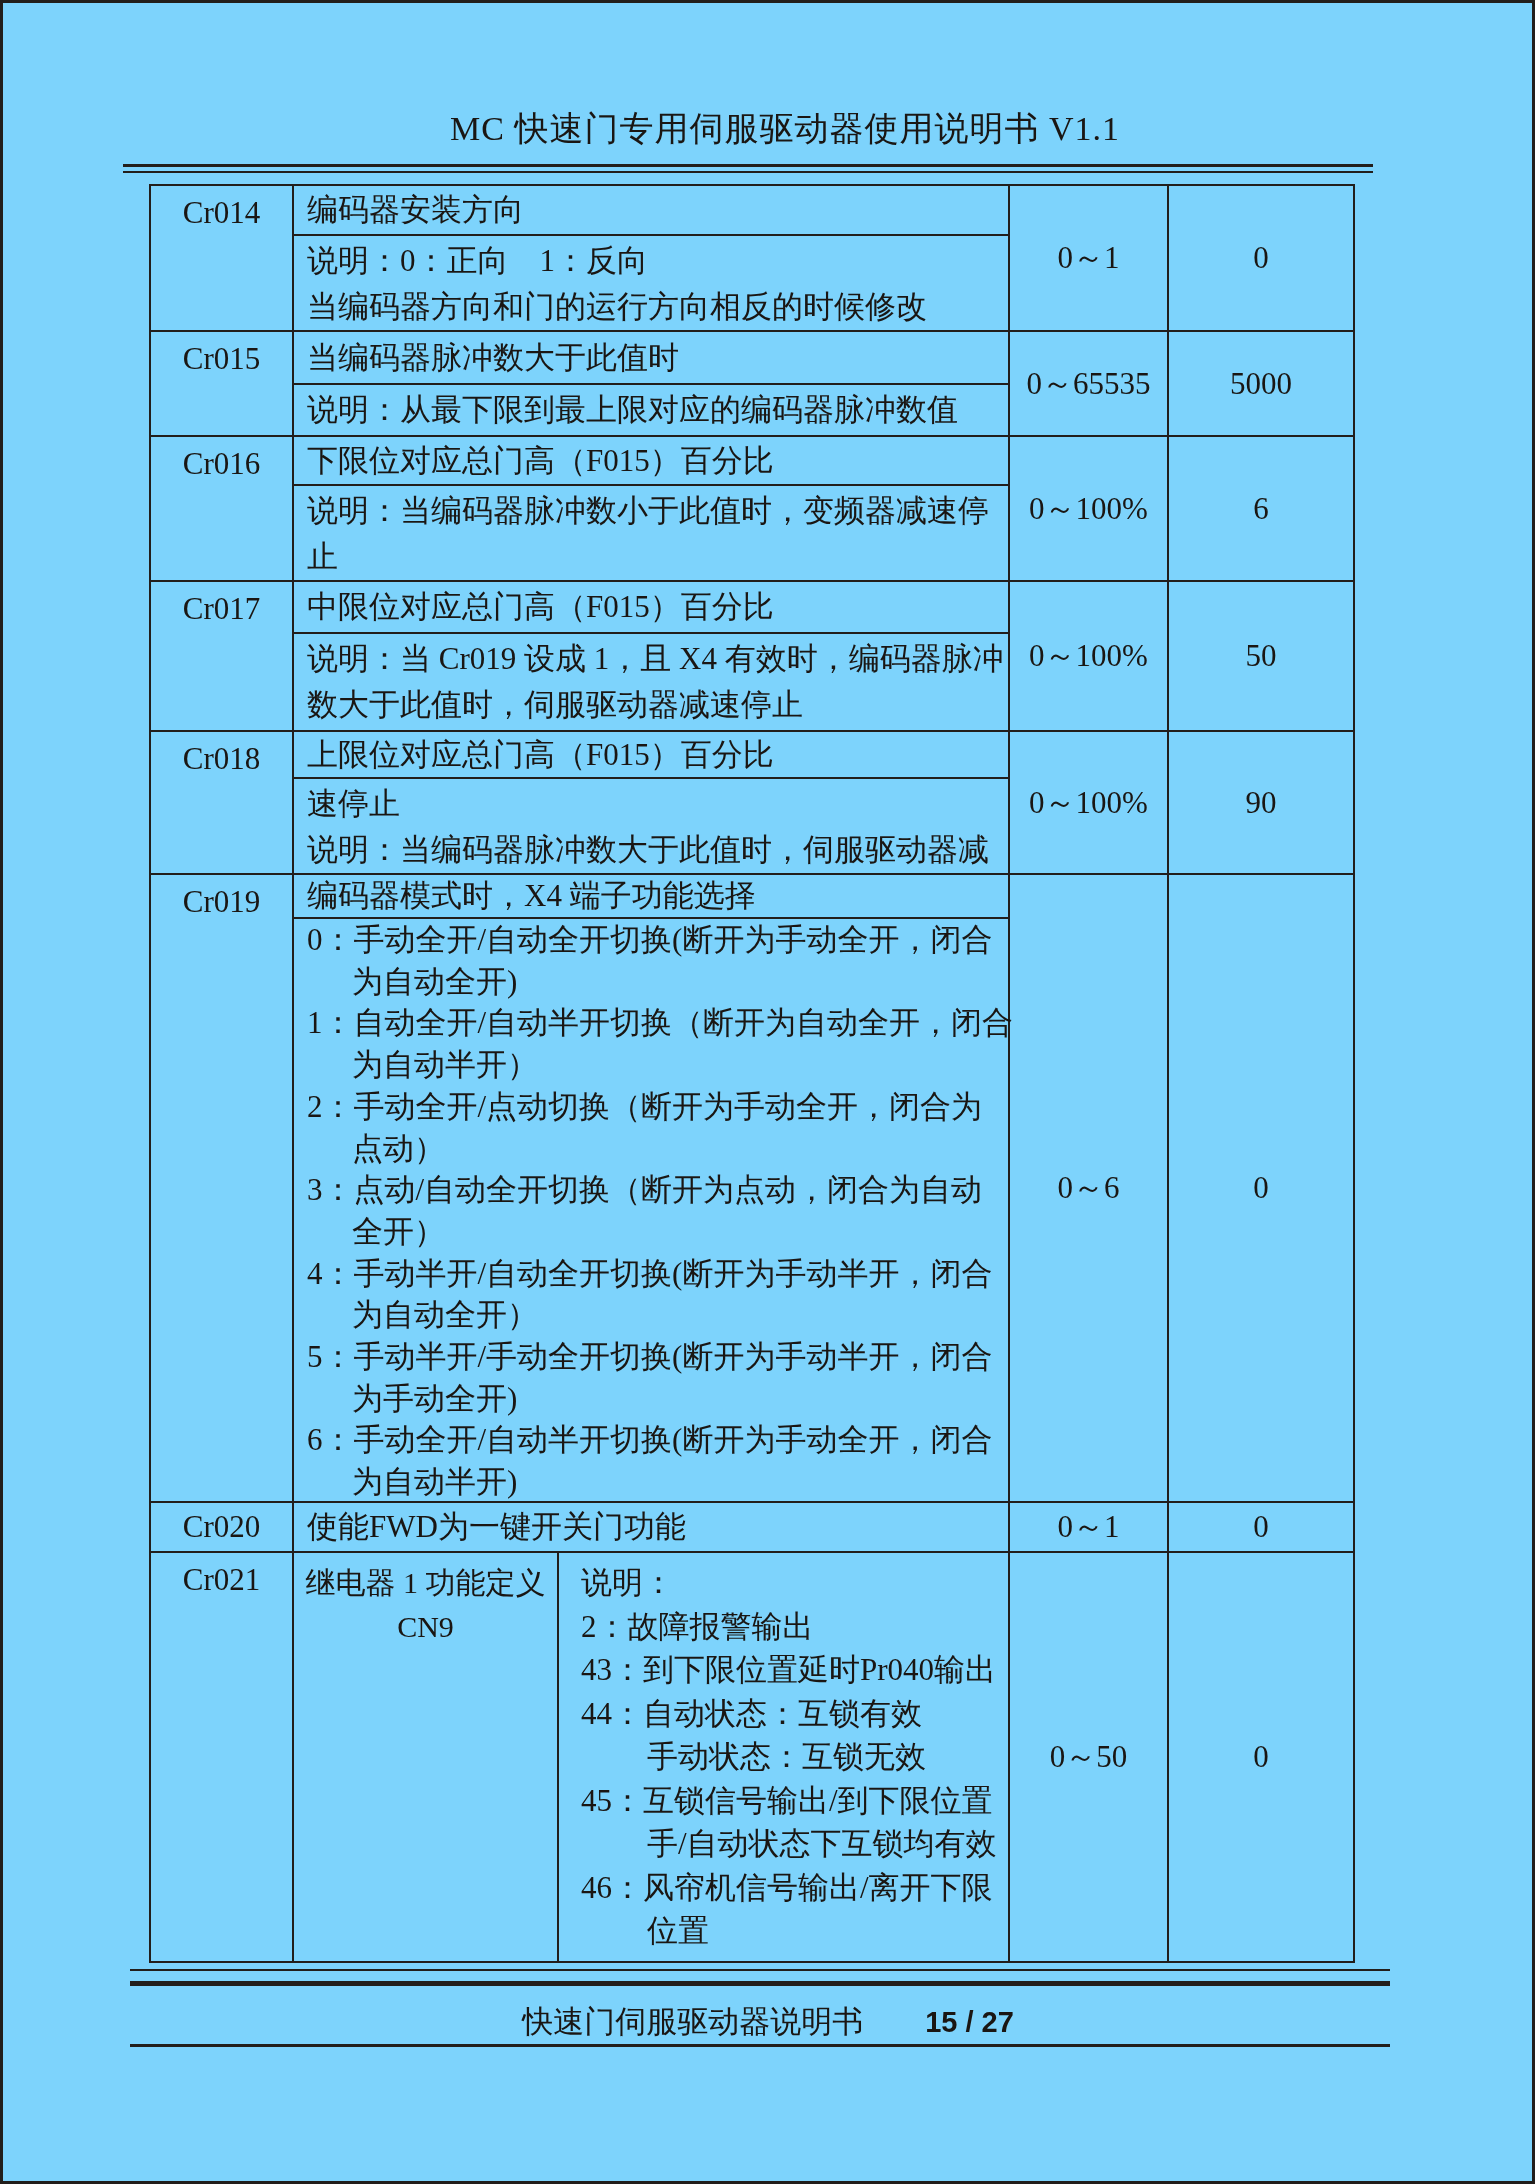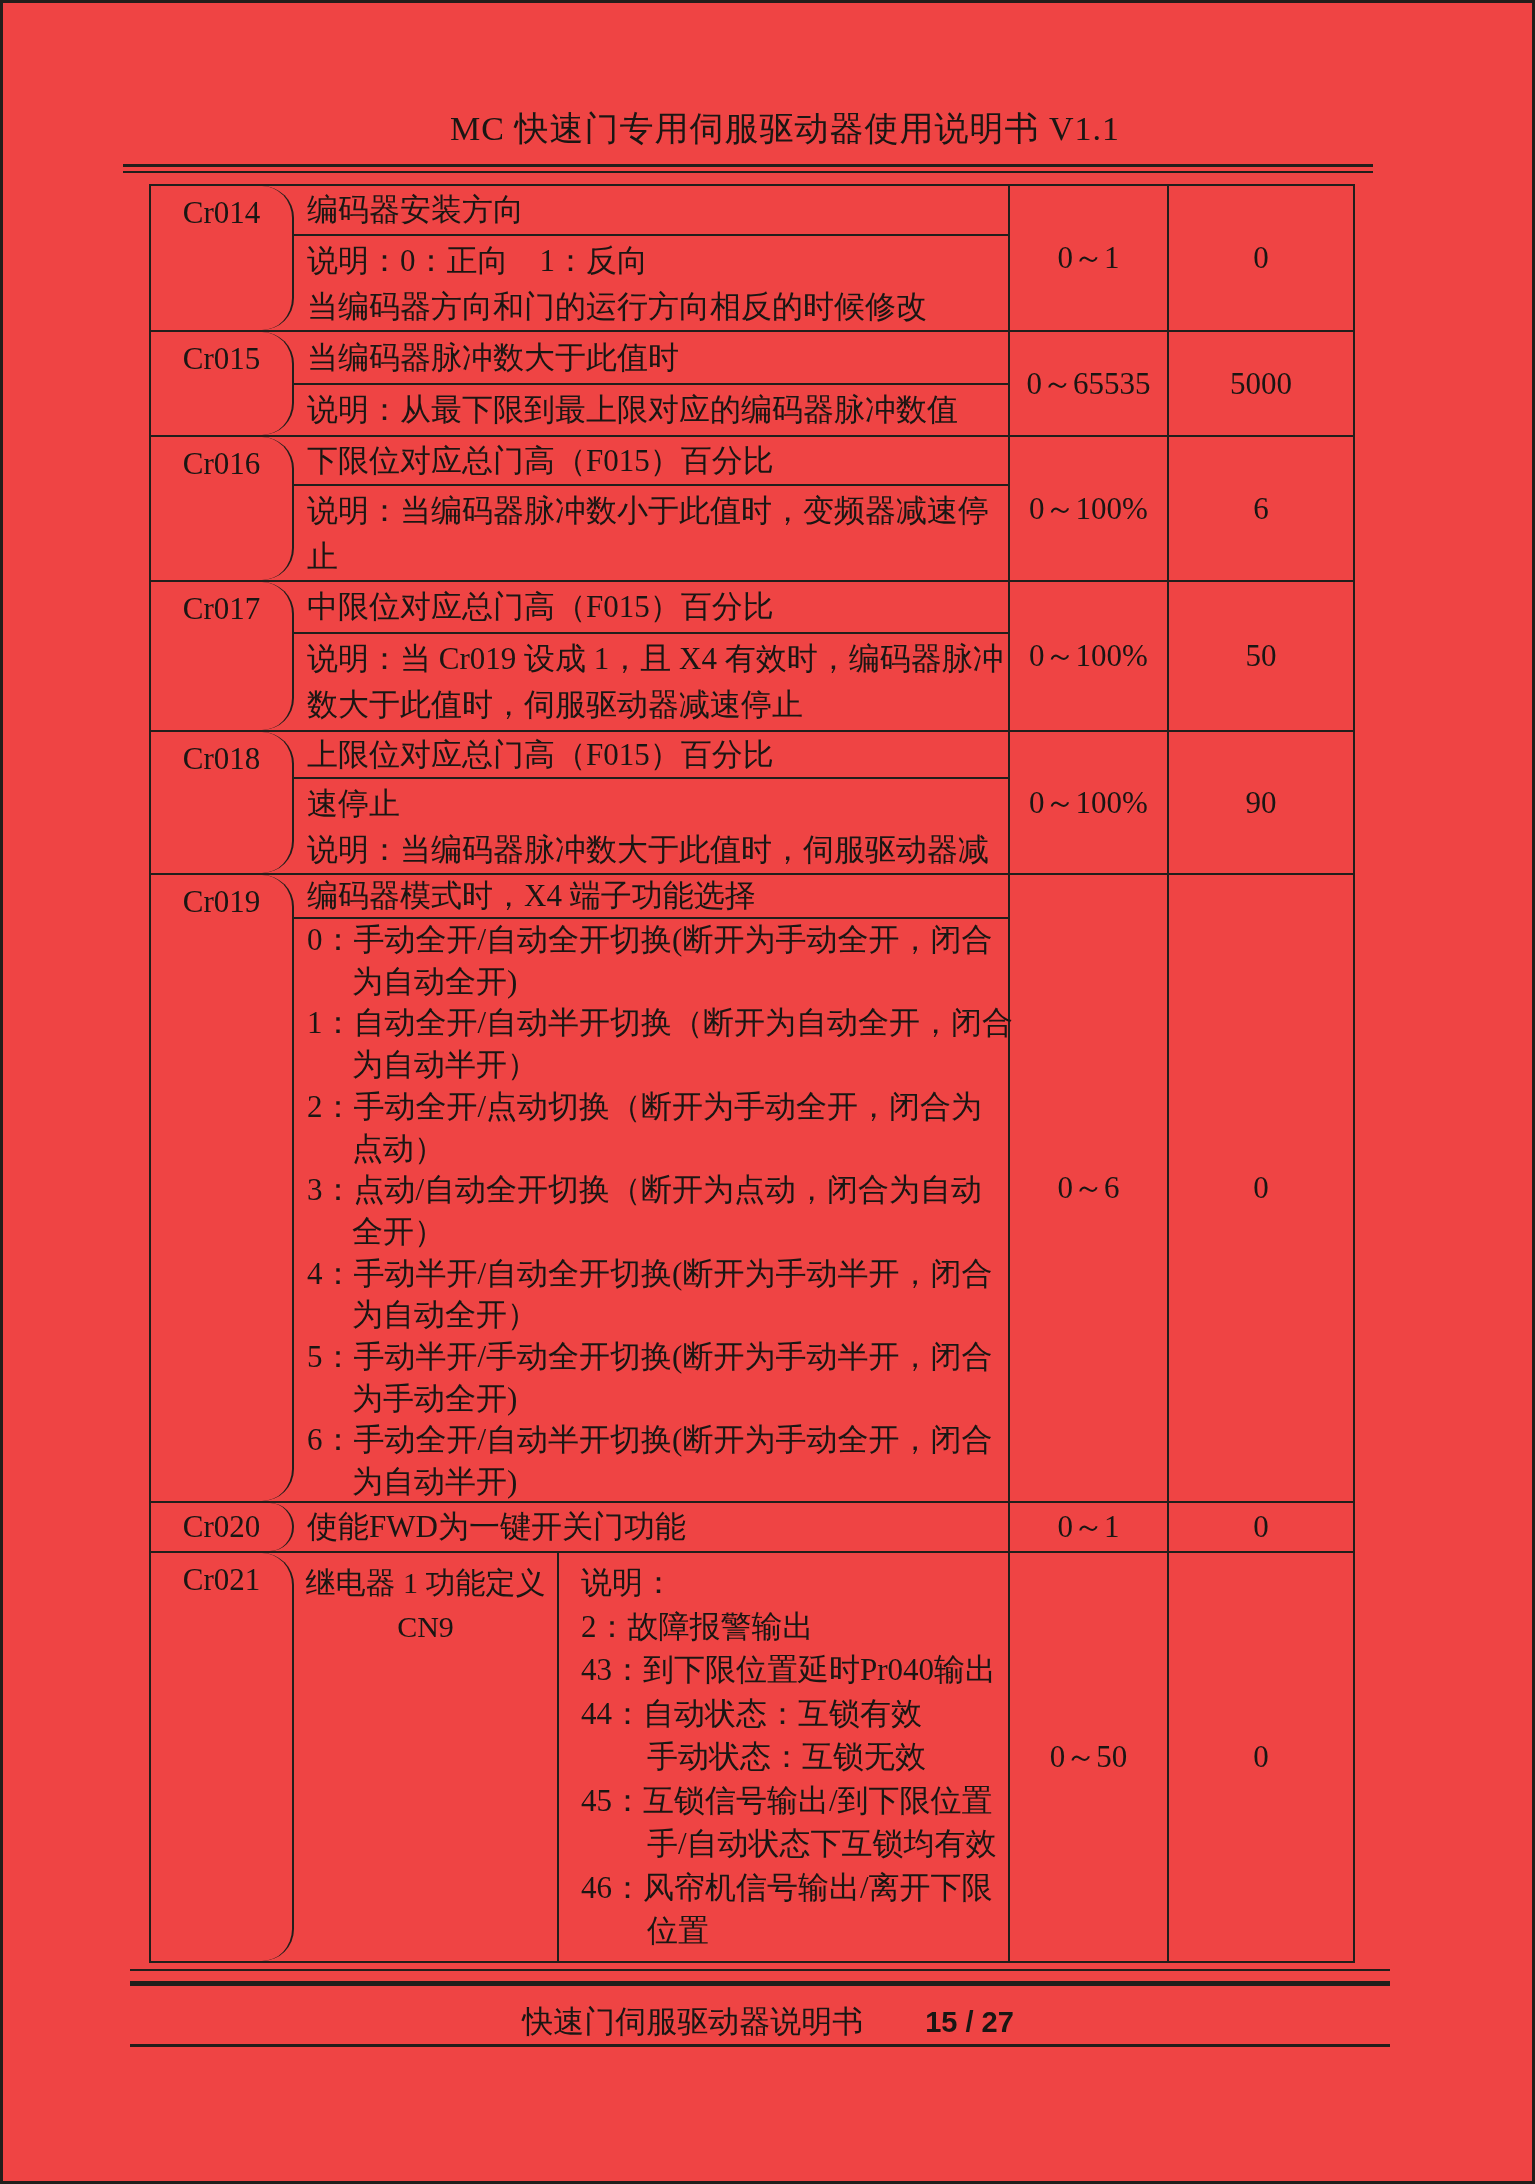--- a/index.html
+++ b/index.html
@@ -1,32 +1,32 @@
 <!DOCTYPE html>
 <html><head>
 <meta charset="utf-8">
 <style>
   html,body{margin:0;padding:0;background:#fff;}
-  .page{position:relative;width:1535px;height:2184px;background:#ef4444;
+  .page{position:relative;width:1535px;height:2184px;background:#7dd3fc;
         font-family:"Liberation Serif", serif;color:#1a1613;overflow:hidden;}
   .page-frame{position:absolute;left:0;top:0;width:1535px;height:2184px;
         border:3px solid #221e1b;box-sizing:border-box;pointer-events:none;}
   .title{position:absolute;left:160px;top:106px;width:1250px;height:46px;
         font-size:34px;text-align:center;white-space:pre;letter-spacing:1px;}
   .rule-header{position:absolute;left:123px;top:164px;width:1250px;height:4px;
         border-top:3px solid #221e1b;border-bottom:2px solid #221e1b;}
   
   .ptable{position:absolute;left:149px;top:184px;width:1206px;height:1779px;
         border:2px solid #221e1b;box-sizing:border-box;display:flex;flex-direction:column;}
   .trow{display:flex;flex-direction:row;border-bottom:2px solid #221e1b;box-sizing:border-box;flex:none;}
   .trow:last-child{border-bottom:none;}
   .cell{box-sizing:border-box;border-right:2px solid #221e1b;}
   .cell:last-child{border-right:none;}
   .code{width:143px;flex:none;display:flex;justify-content:center;align-items:flex-start;
-        padding-top:9px;font-size:31px;border-radius:32px;}
+        padding-top:9px;font-size:31px;}
   .desc{width:716px;flex:none;display:flex;flex-direction:column;}
   .range{width:159px;flex:none;display:flex;align-items:center;justify-content:center;font-size:31px;white-space:pre;}
   .dflt{flex:1;display:flex;align-items:center;justify-content:center;font-size:31px;}
   .dtitle{box-sizing:border-box;border-bottom:2px solid #221e1b;display:flex;align-items:center;
         padding-left:13px;font-size:31px;}
   .dtitle .t{white-space:pre;}
   .dnote{flex:1;padding:2px 10px 0 13px;}
   .ln{font-size:31px;line-height:46px;white-space:pre;}
   
   .dopts{flex:1;padding:0 6px 0 13px;}

